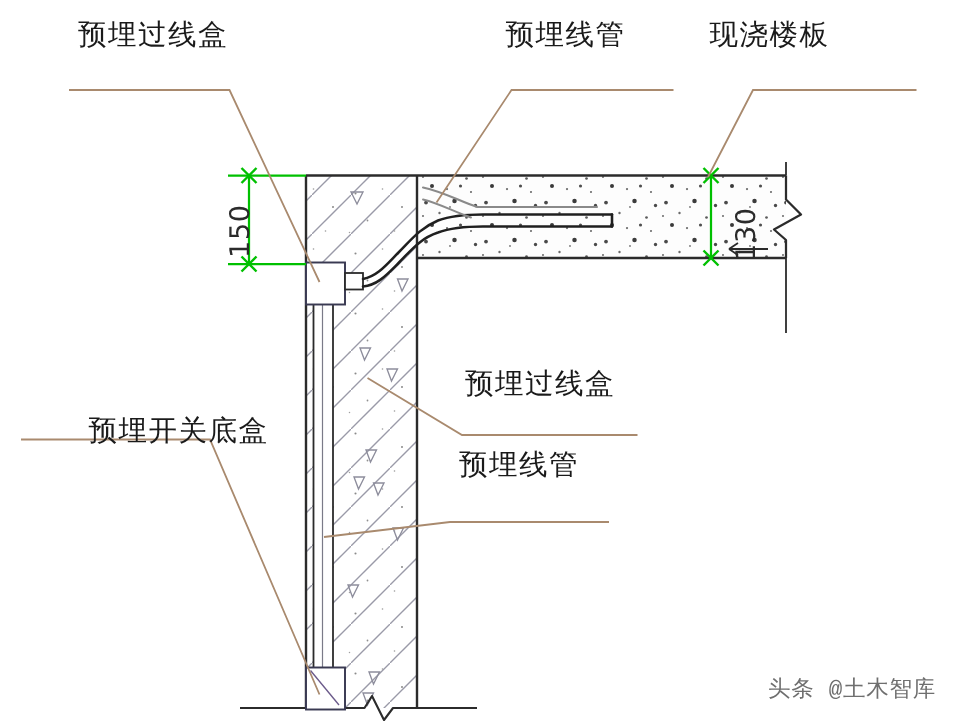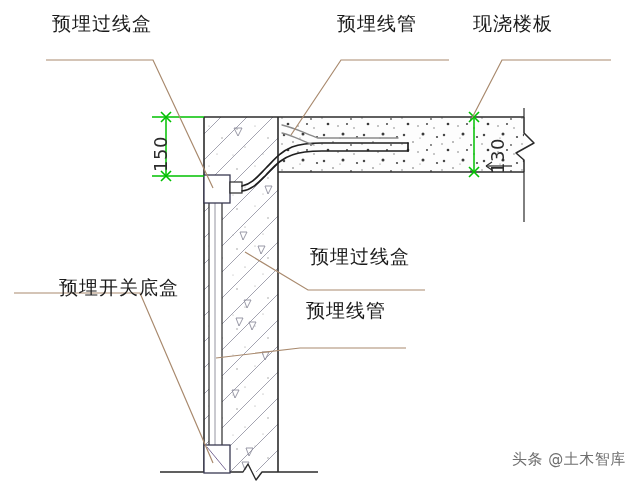--- a/index.html
+++ b/index.html
@@ -226,15 +226,15 @@
   <div class="cjk-label" style="left:12px; top:278px;margin-left:47px;">预埋开关底盒</div>
 
   <div class="cjk-label" style="left:310px; top:247px;">预埋过线盒</div>
 
   <div class="cjk-label" style="left:306px; top:301px;">预埋线管</div>
 
   <div class="dim-text dim-vertical" style="left:152px; top:172px;">150</div>
 
   <div class="dim-text dim-vertical" style="left:489px; top:174px;">130</div>
 
-  <div class="watermark" style="left:512px; top:450px;">头条 @土木智库</div>
+  <div class="watermark" style="left:512px; top:450px;font-family:Liberation Mono, monospace;">头条 @土木智库</div>
 
 </div>
 
 </body></html>

